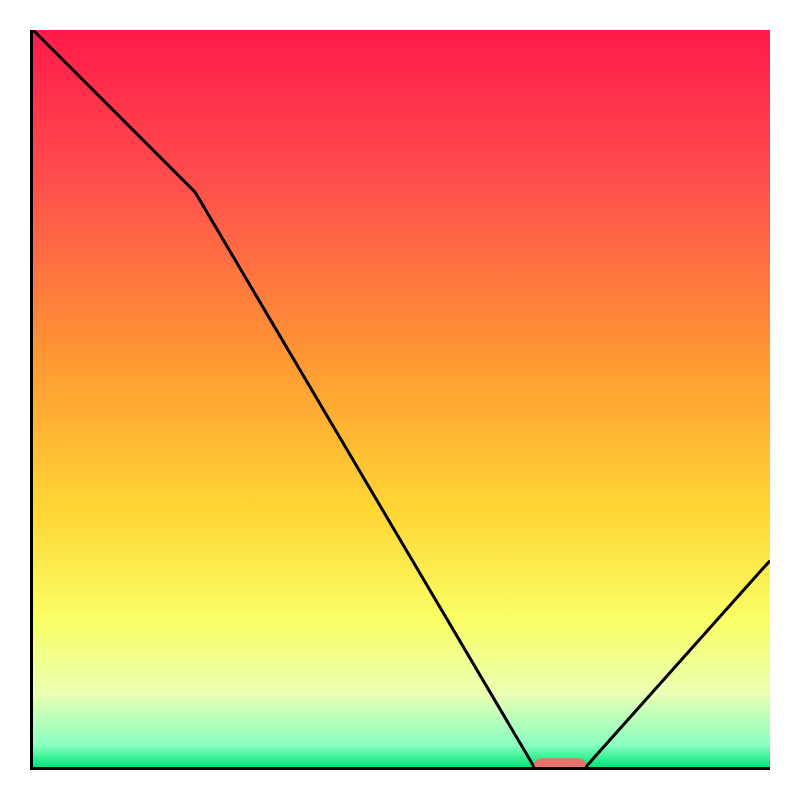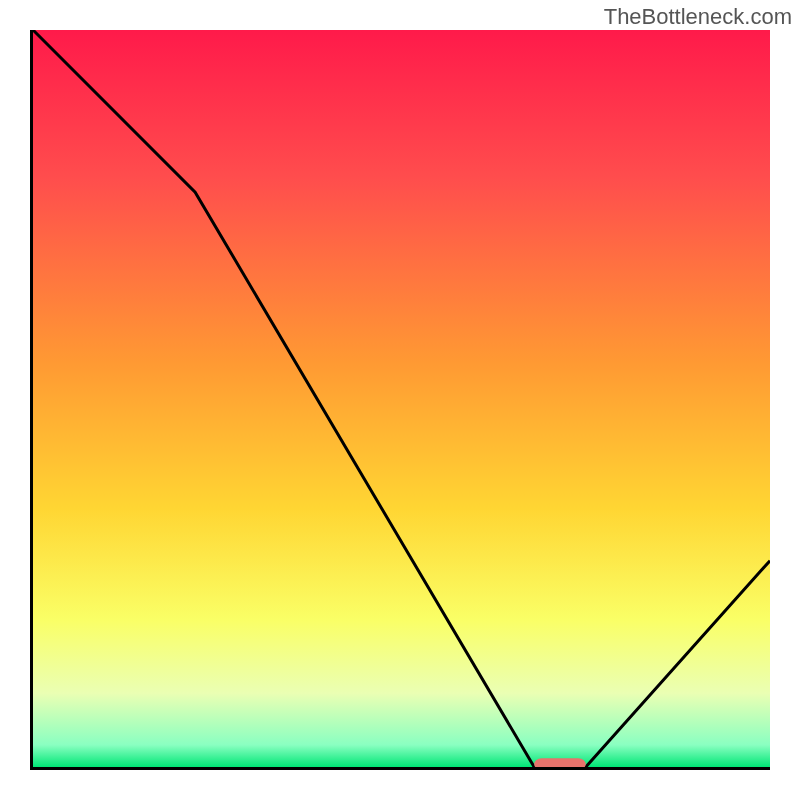--- a/index.html
+++ b/index.html
@@ -40,21 +40,20 @@
   }
   .curve-path { stroke: #000; stroke-width: 3; fill: none; }
   .marker {
     fill: #e8736c;
   }
 </style>
 </head>
 <body>
 
 <div class="container">
-  <div class="watermark">TheBottleneck.com</div>
 
   <div class="plot-area">
     <svg class="gradient" width="740" height="740" preserveAspectRatio="none" viewBox="0 0 740 740">
       <defs>
         <linearGradient id="bg" x1="0" y1="0" x2="0" y2="1">
             <stop offset="0%" stop-color="#ff1a4a"></stop>
             <stop offset="20%" stop-color="#ff4d4d"></stop>
             <stop offset="45%" stop-color="#ff9933"></stop>
             <stop offset="65%" stop-color="#ffd633"></stop>
             <stop offset="80%" stop-color="#faff66"></stop>

